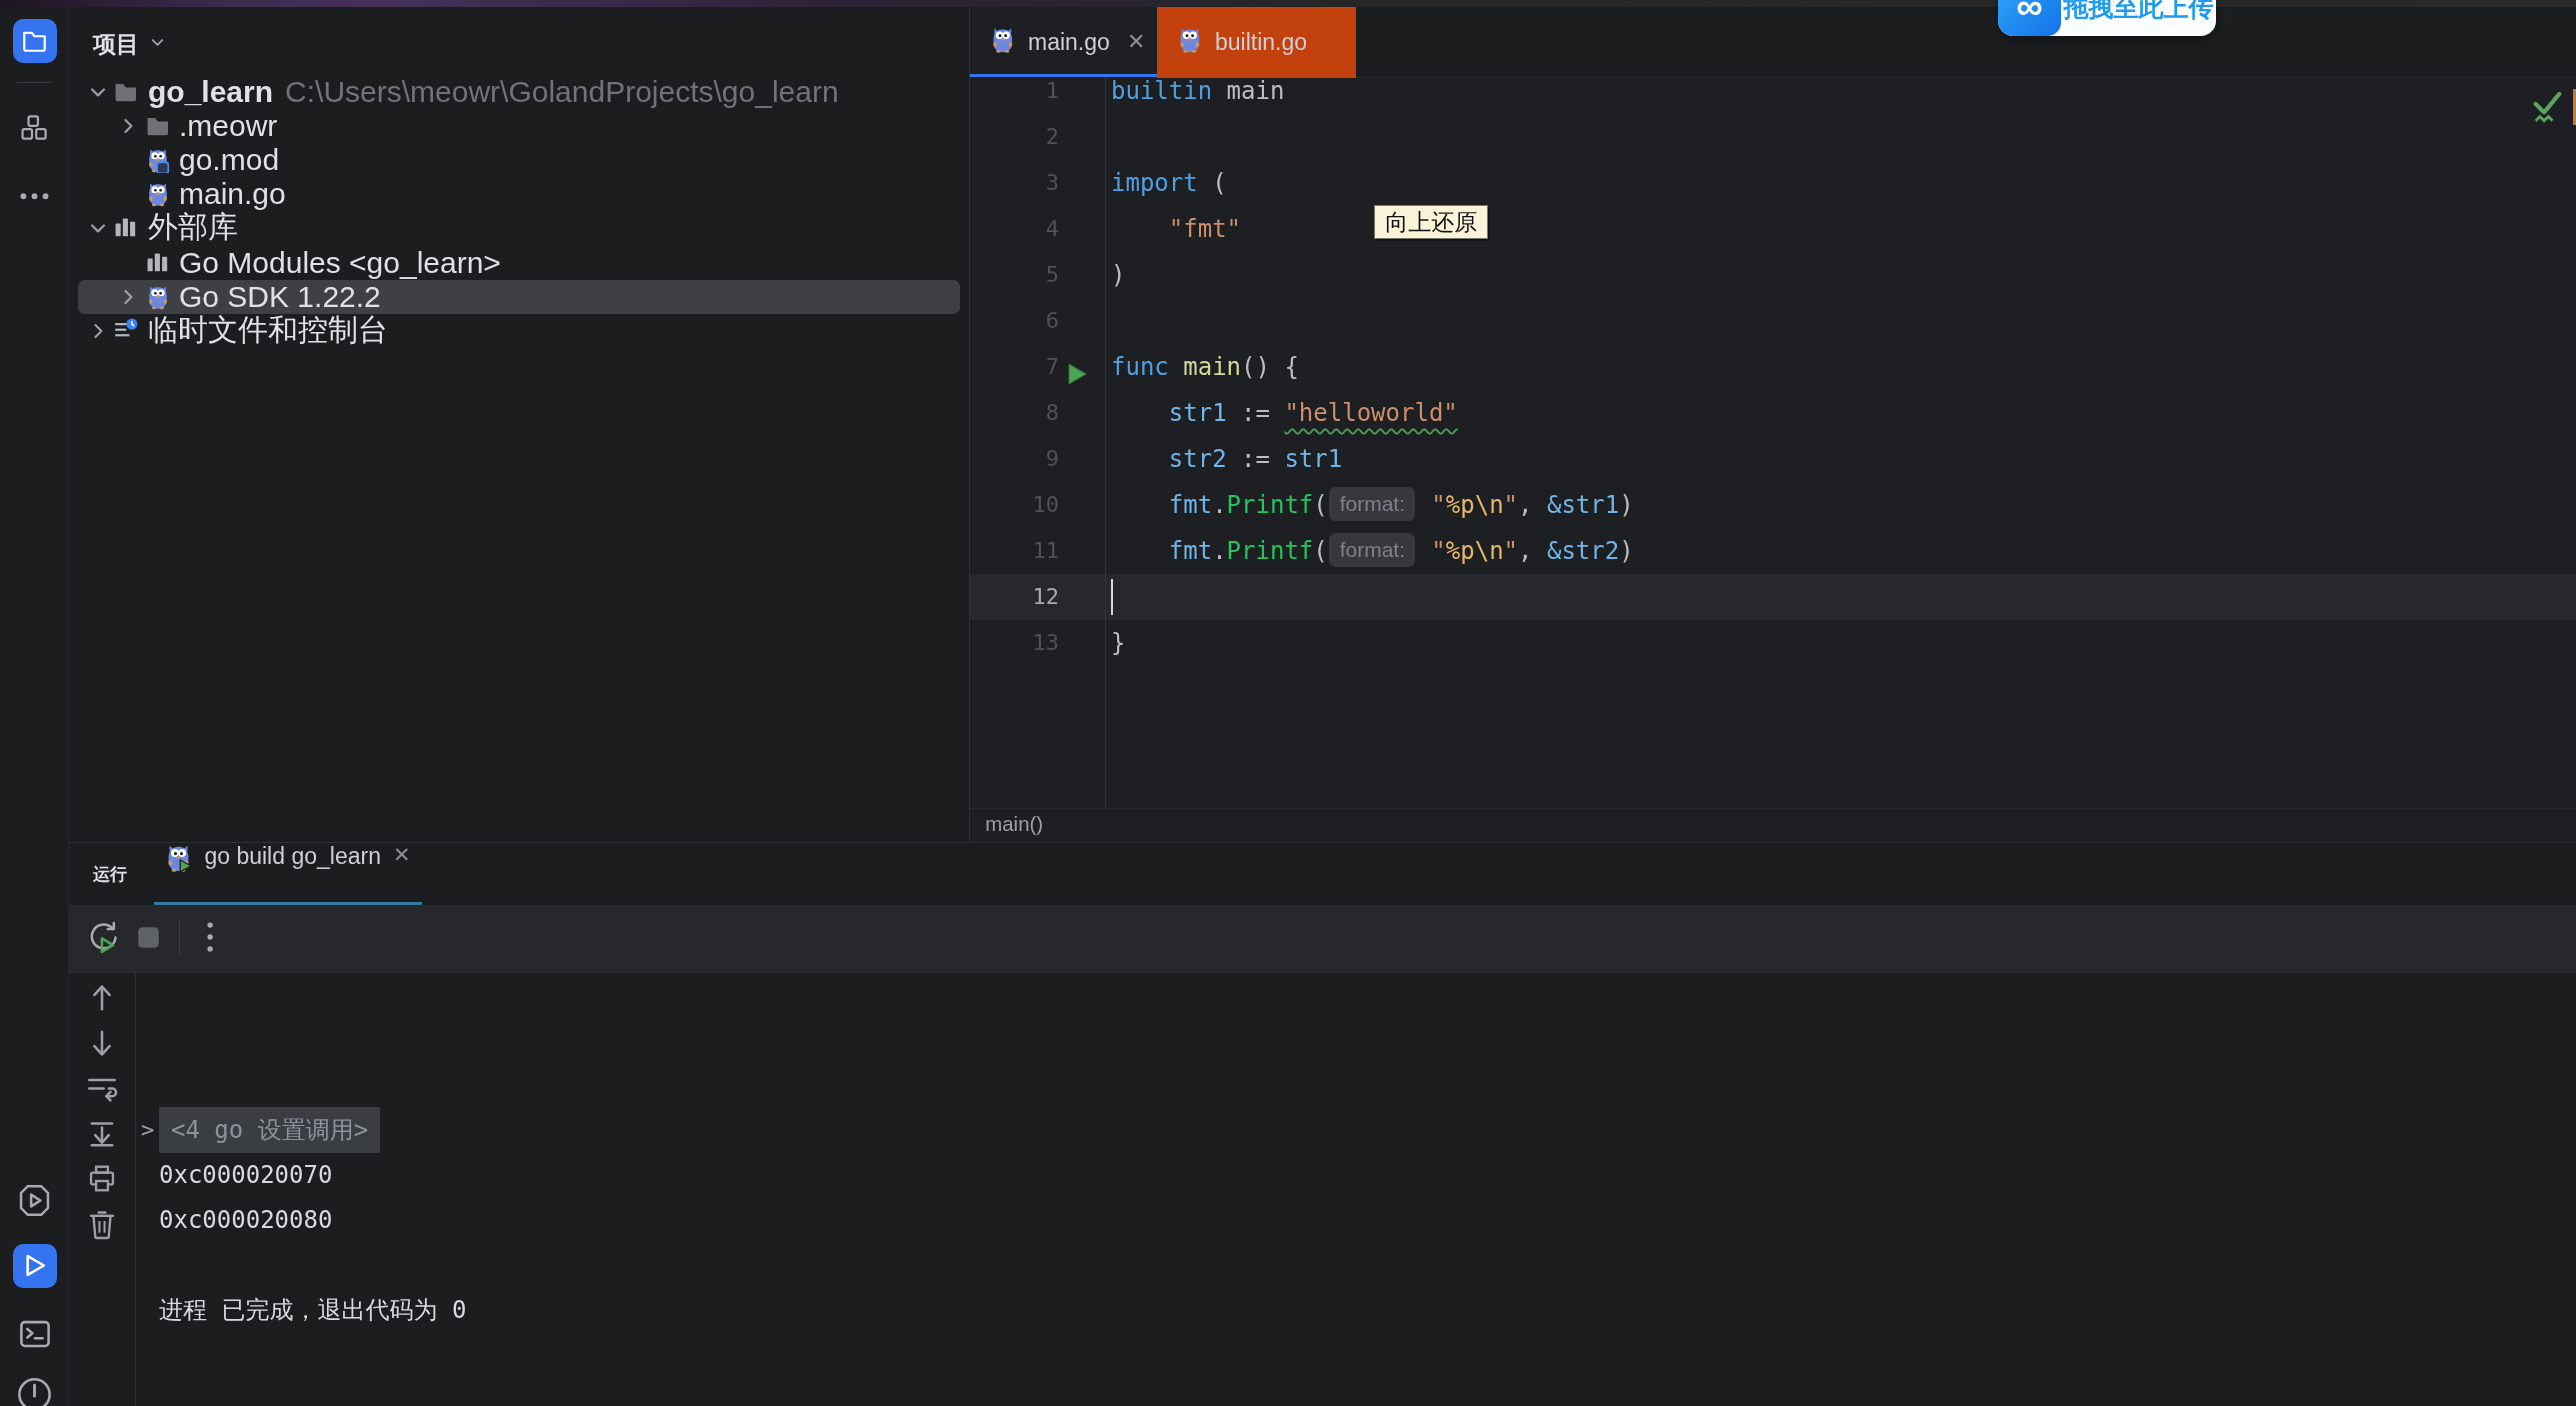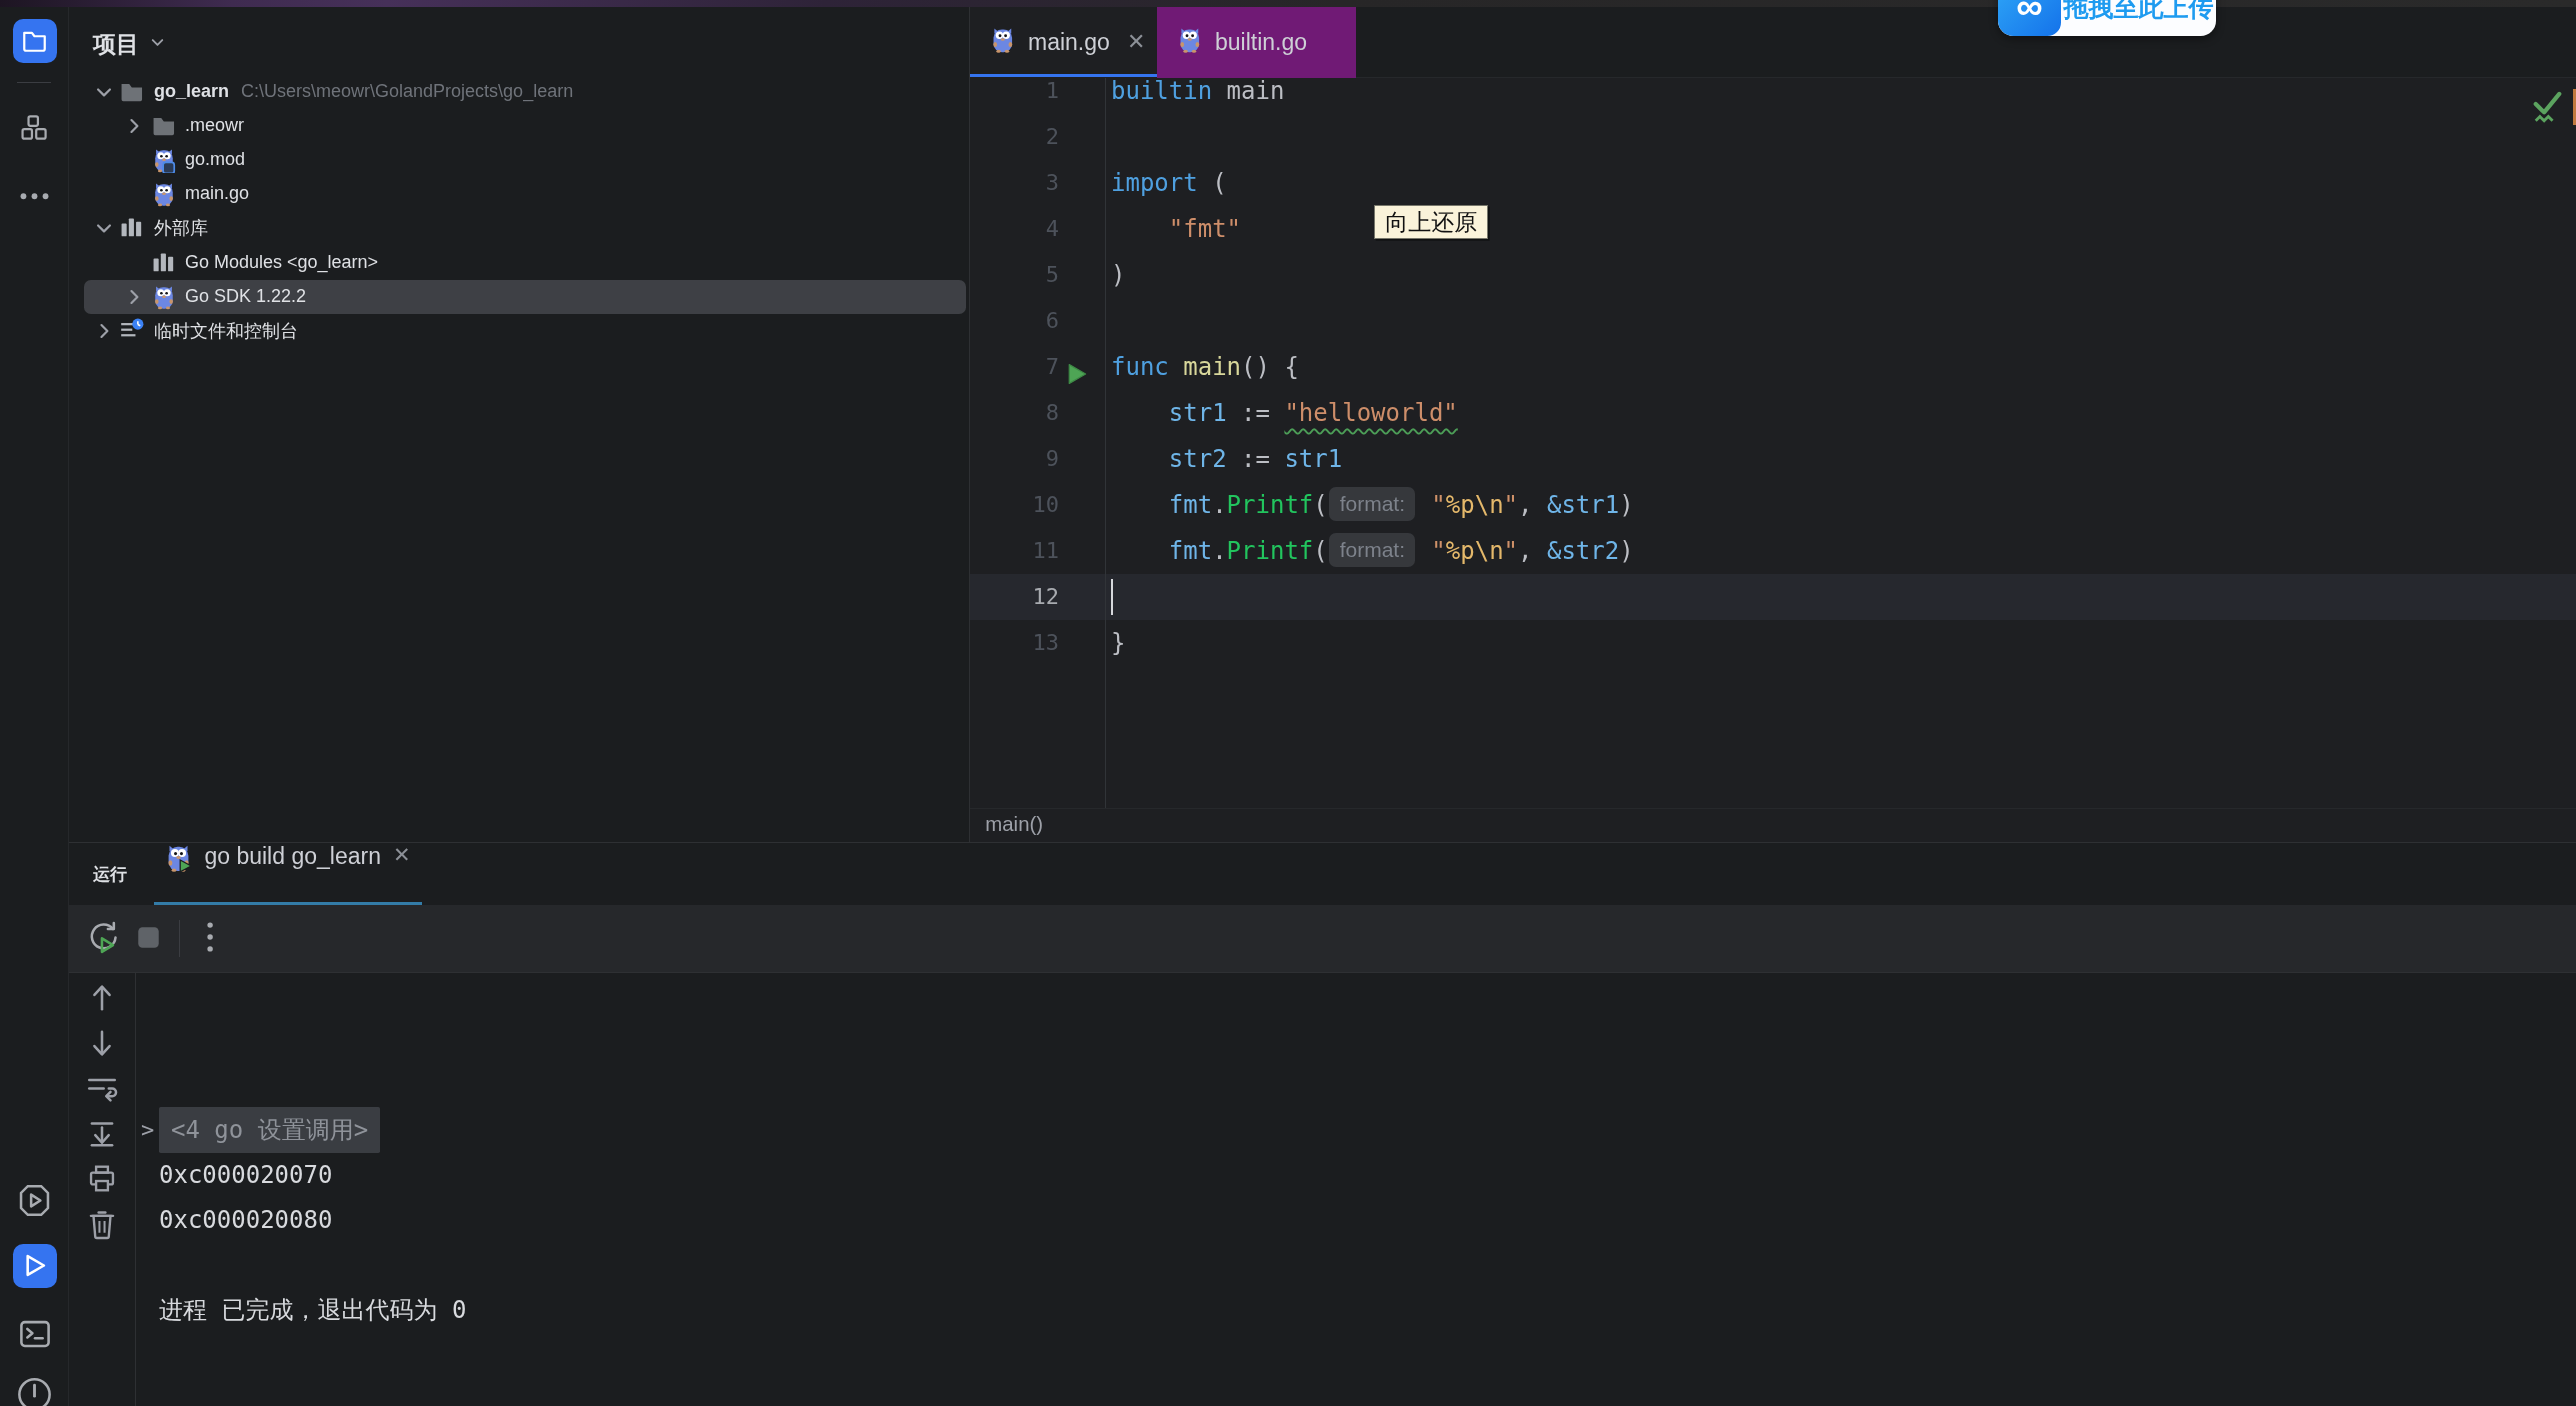--- a/index.html
+++ b/index.html
@@ -15,34 +15,34 @@
   .side-btn{ position:absolute; left:12.8px; width:44px; height:44px; border-radius:10.2px;
              display:flex; align-items:center; justify-content:center; cursor:pointer; }
   .side-btn.active{ background:#3574F0; }
   .side-btn svg{ display:block; }
   .side-divider{ position:absolute; left:17px; top:75px; width:34px; height:1.7px; background:#3B3D42; }
   
   .project{ position:absolute; left:69px; top:6.8px; width:899px; height:835px; background:#1B1D1F; }
   .project-header{ position:absolute; left:24px; top:20.4px; height:34px; display:flex; align-items:center; gap:8.5px; }
   .project-title{ font-size:23px; font-weight:bold; color:#DFE1E5; }
   .tree{ position:absolute; left:0; top:0; width:100%; height:100%; }
-  .trow{ position:absolute; left:10px; width:100%; height:34px; display:flex; align-items:center; font-size:18px; }
+  .trow{ position:absolute; left:4px; width:100%; height:34px; display:flex; align-items:center; font-size:30px; }
   .trow .hl{ position:absolute; left:5.1px; right:12px; top:0; height:34px; border-radius:6.8px; background:#3E4045; }
   .tchev{ position:absolute; width:22px; height:22px; display:flex; align-items:center; justify-content:center; }
   .ticon{ position:absolute; width:27px; height:29px; display:flex; align-items:center; justify-content:center; }
   .tlabel{ position:absolute; white-space:nowrap; color:#DFE1E5; }
   .tlabel b{ font-weight:bold; }
   .tpath{ color:#6F737A; margin-left:12px; font-weight:normal; }
   
   .editor{ position:absolute; left:969px; top:6.8px; width:1607px; height:835px; background:#1E1F22;
            border-left:0.9px solid #2E3033; }
   .tabbar{ position:absolute; left:0; top:0; width:100%; height:71px; border-bottom:0.9px solid #26282B; background:#1B1D1F; }
   .etab{ position:absolute; top:0; height:71px; display:flex; align-items:center; gap:12px; padding:0 20.4px;
          font-size:23px; color:#CED0D6; cursor:pointer; background:#1E1F22; }
-  .etab.alt{ background:#701a75; }
+  .etab.alt{ background:#c2410c; }
   .etab .close{ color:#8C9097; font-size:22px; margin-left:5.1px; }
   .etab-underline{ position:absolute; left:0; top:67px; height:3.4px; background:#3574F0; }
   .code-area{ position:absolute; left:0; top:0; width:100%; height:794px; overflow:hidden; }
   .cline{ position:absolute; left:0; width:100%; height:46px; font-family:"DejaVu Sans Mono", monospace;
           font-size:24px; line-height:46px; white-space:pre; }
   .cline.current{ background:#26282E; }
   .lnum{ position:absolute; left:0; width:89px; text-align:right; color:#4D525B; font-size:22px; }
   .cline.current .lnum{ color:#A8ABB0; }
   .runico{ position:absolute; left:95px; top:11px; }
   .ctext{ position:absolute; left:141px; top:0; }

